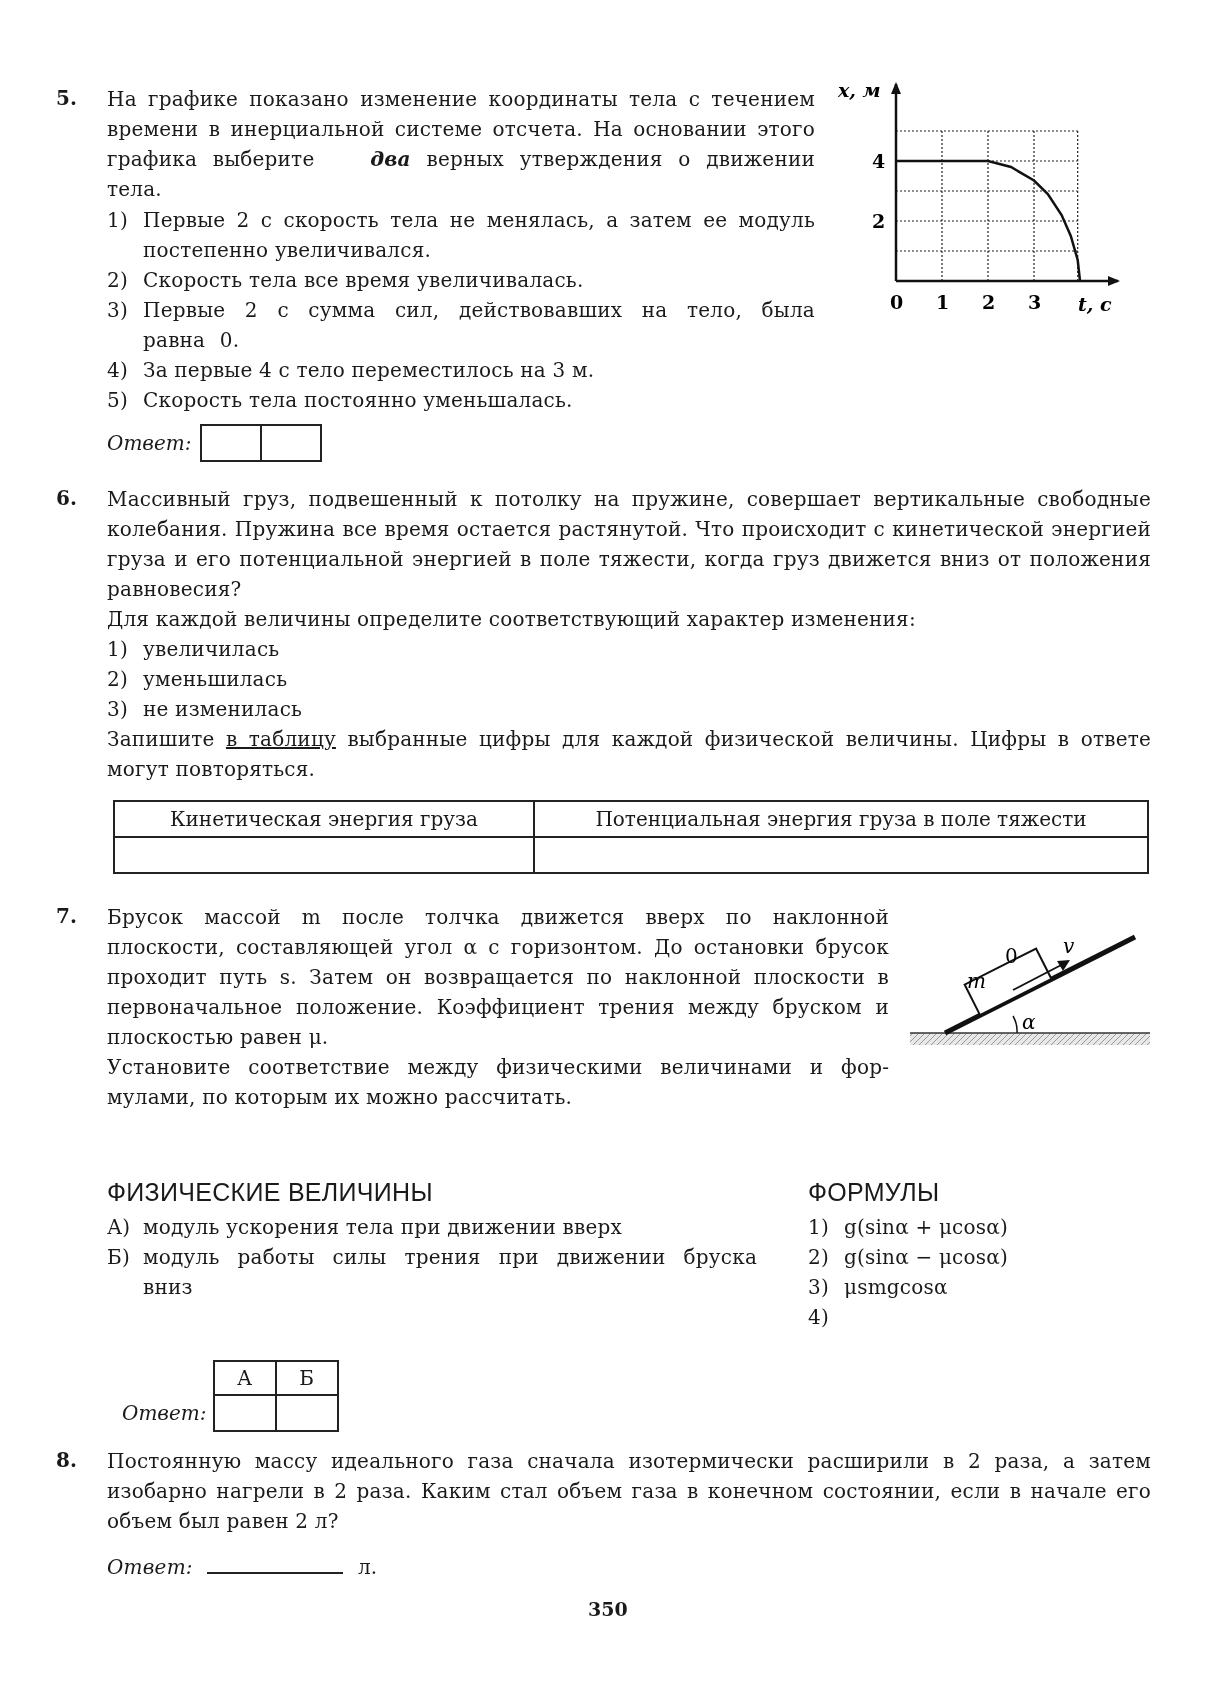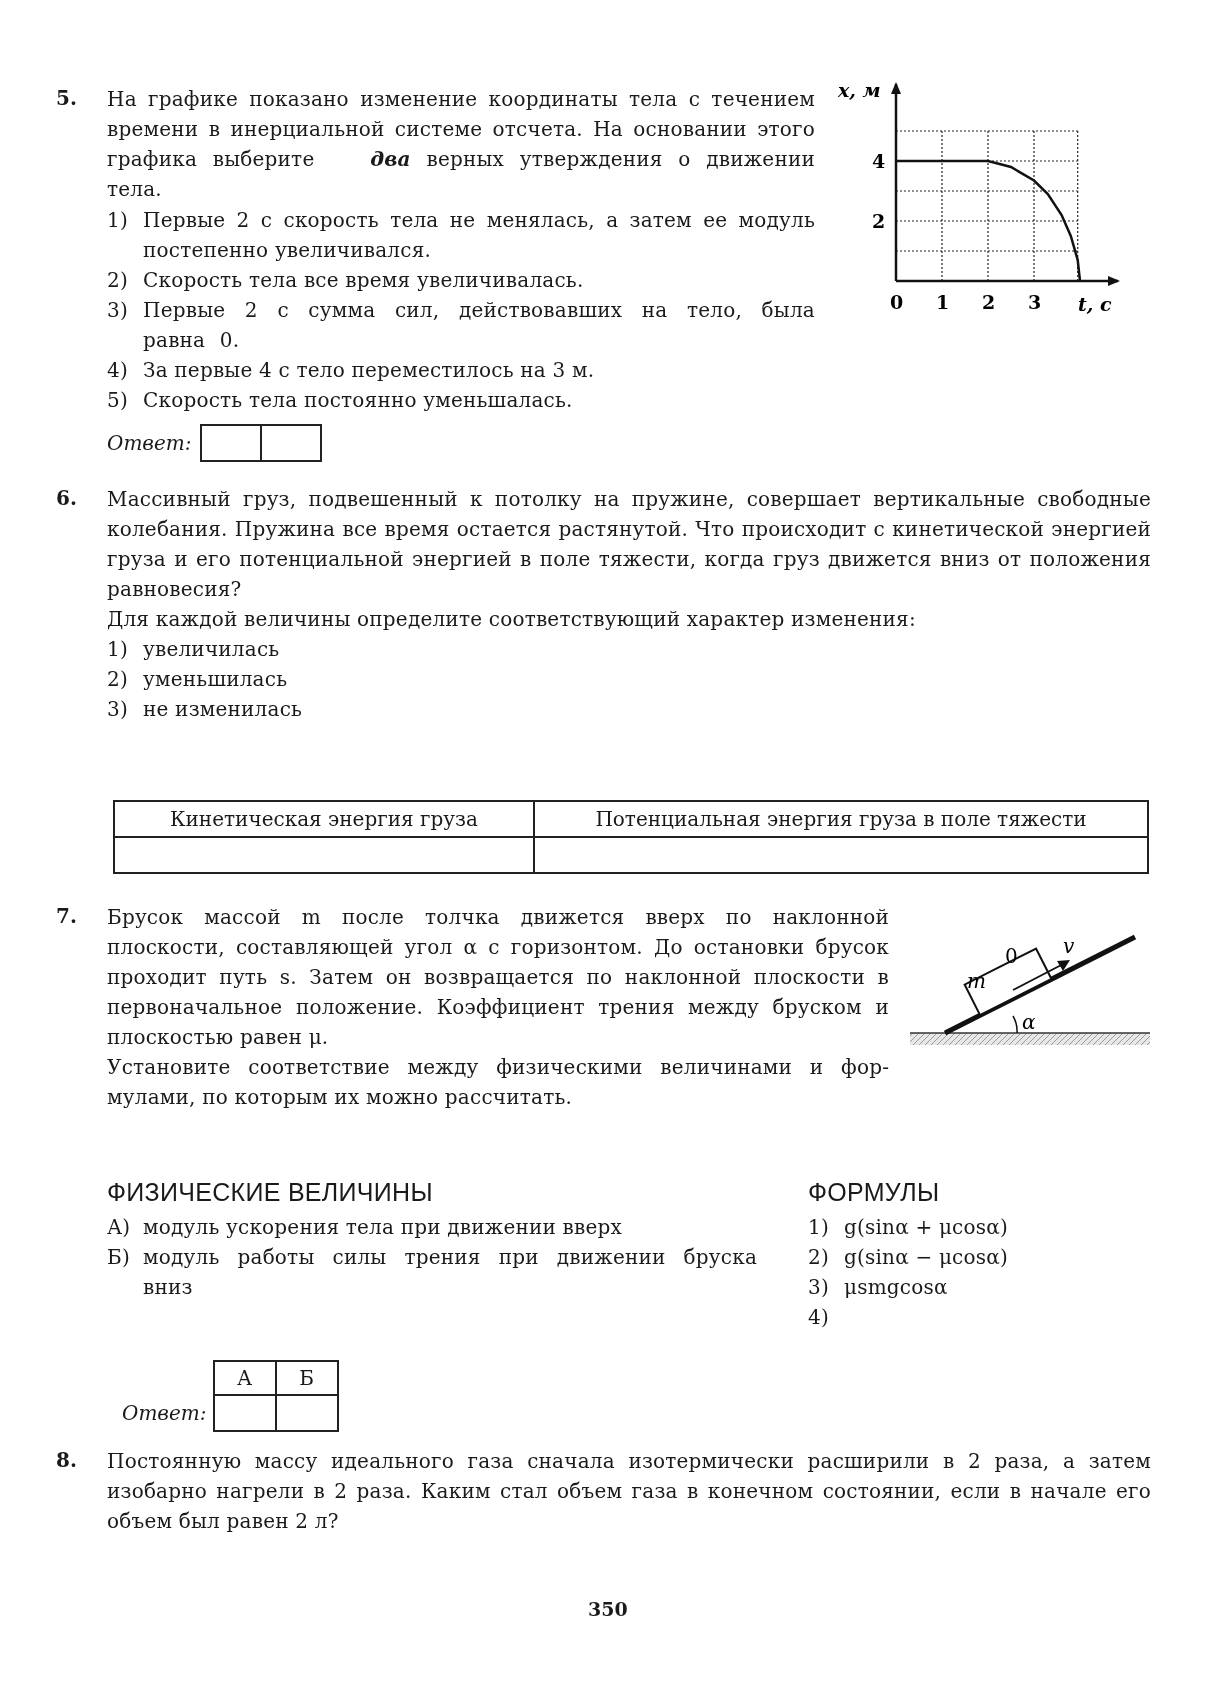--- a/index.html
+++ b/index.html
@@ -105,20 +105,23 @@
       </div>
     <div class="opt">
         <span class="on">2)</span>
         <span class="ot">уменьшилась</span>
       </div>
     <div class="opt">
         <span class="on">3)</span>
         <span class="ot">не изменилась</span>
       </div>
   </div>
+  <div class="abs txt justify" style="left:107px; top:724px; width:1044px;">
+    <span>Запишите </span><span class="uline">в таблицу</span><span> выбранные цифры для каждой физической величины. Цифры в от­вете могут повторяться.</span>
+  </div>
   <table class="ans abs" style="left:113px; top:800px; width:1036px;">
     <tbody>
         <tr style="height:36px;">
       <td style="width:416px;">Кинетическая энергия груза</td>
       <td>Потенциальная энергия груза в поле тяжести</td>
     </tr>
     <tr style="height:36px;">
       <td></td>
       <td></td>
     </tr>
@@ -193,15 +196,20 @@
       <tr style="height:36px;">
         <td></td>
         <td></td>
       </tr>
     </tbody>
       </table>
   </div>
 
   <div class="num" style="left:56px; top:1448px;">8.</div>
   <div class="abs txt justify" style="left:107px; top:1446px; width:1044px;">Постоянную массу идеального газа сначала изотермически расширили в 2 раза, а затем изобарно нагрели в 2 раза. Каким стал объем газа в конечном состоянии, если в начале его объем был равен 2 л?</div>
+  <div class="abs txt" style="left:107px; top:1550px;">
+    <span class="ans-label">Ответ:</span>
+    <span class="blank" style="margin-left:8px;"></span>
+    <span style="margin-left:8px;">л.</span>
+  </div>
 
   <div class="abs" style="left:588px; top:1598px; font-weight:bold; font-size:19px;">350</div>
 </div>
 
 </body></html>

